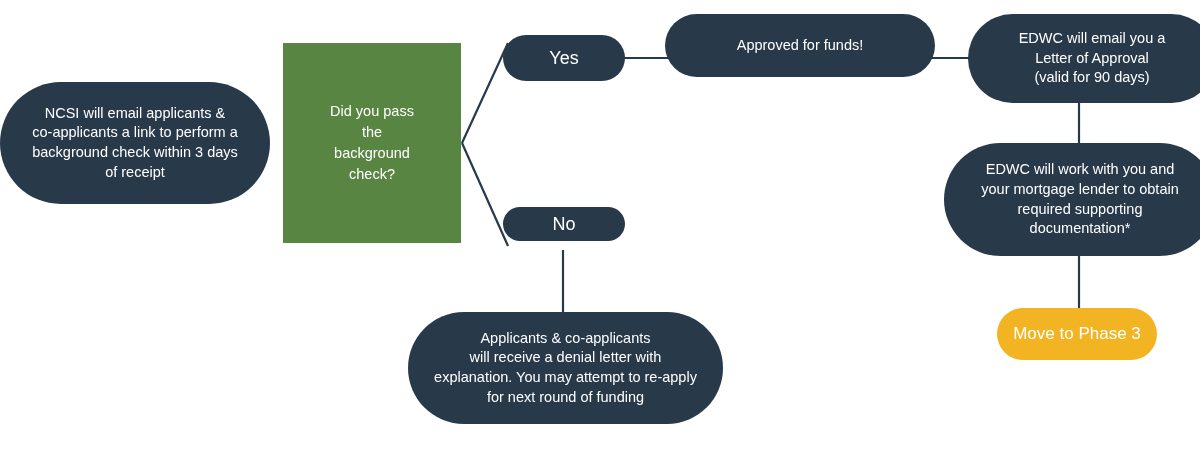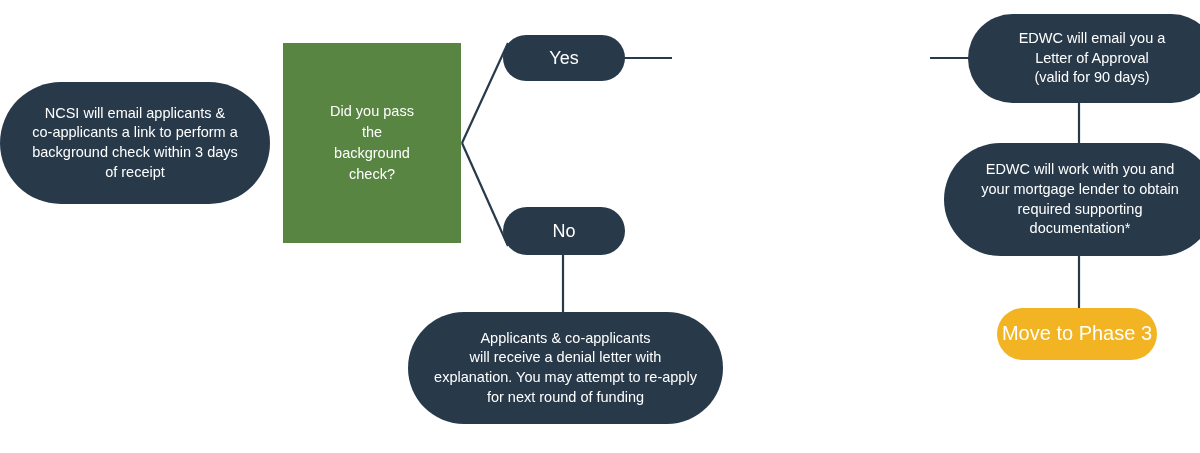--- a/index.html
+++ b/index.html
@@ -72,32 +72,32 @@
   }
 
   
   #n-ncsi      { left: 0px;    top: 82px;  width: 270px; height: 122px; font-size: 14.5px; }
   #n-ncsi .label { padding: 0 12px; }
 
   #d-decision  { left: 283px;  top: 43px;  width: 178px; height: 200px; }
   #d-decision .label { font-size: 14.5px; }
 
   #n-yes       { left: 503px;  top: 35px;  width: 122px; height: 46px; font-size: 18px; align-items: center; }
-  #n-no        { left: 503px;  top: 207px; width: 122px; height: 48px; font-size: 18px; }
+  #n-no        { left: 503px;  top: 207px; width: 122px; height: 34px; font-size: 18px; }
 
   #n-approved  { left: 665px;  top: 14px;  width: 270px; height: 63px; font-size: 14.5px; }
   #n-approved .label { padding: 0 16px; }
 
   #n-letter    { left: 968px;  top: 14px;  width: 248px; height: 89px; font-size: 14.5px; }
   #n-letter .label { padding: 0 12px; }
 
   #n-work      { left: 944px;  top: 143px; width: 272px; height: 113px; font-size: 14.5px; }
   #n-work .label { padding: 0 12px; }
 
-  #n-phase3    { left: 997px;  top: 308px; width: 160px; height: 52px; font-size: 20px; }
+  #n-phase3    { left: 997px;  top: 308px; width: 160px; height: 52px; font-size: 17px; }
 
   #n-denial    { left: 408px;  top: 312px; width: 315px; height: 112px; font-size: 14.5px; }
   #n-denial .label { padding: 0 8px; }
 </style>
 </head>
 <body>
 
 <div id="canvas">
 
   <svg class="edge-layer" viewBox="0 0 1200 453" width="1200" height="453" xmlns="http://www.w3.org/2000/svg">
@@ -127,20 +127,23 @@
   </div>
 
   <div class="node node-dark" id="n-yes">
     <span class="label">Yes</span>
   </div>
 
   <div class="node node-dark" id="n-no">
     <span class="label">No</span>
   </div>
 
+  <div class="node node-dark" id="n-approved">
+    <span class="label">Approved for funds!</span>
+  </div>
 
   <div class="node node-dark" id="n-letter">
     <span class="label">EDWC will email you a
 Letter of Approval
 (valid for 90 days)</span>
   </div>
 
   <div class="node node-dark" id="n-work">
     <span class="label">EDWC will work with you and
 your mortgage lender to obtain

